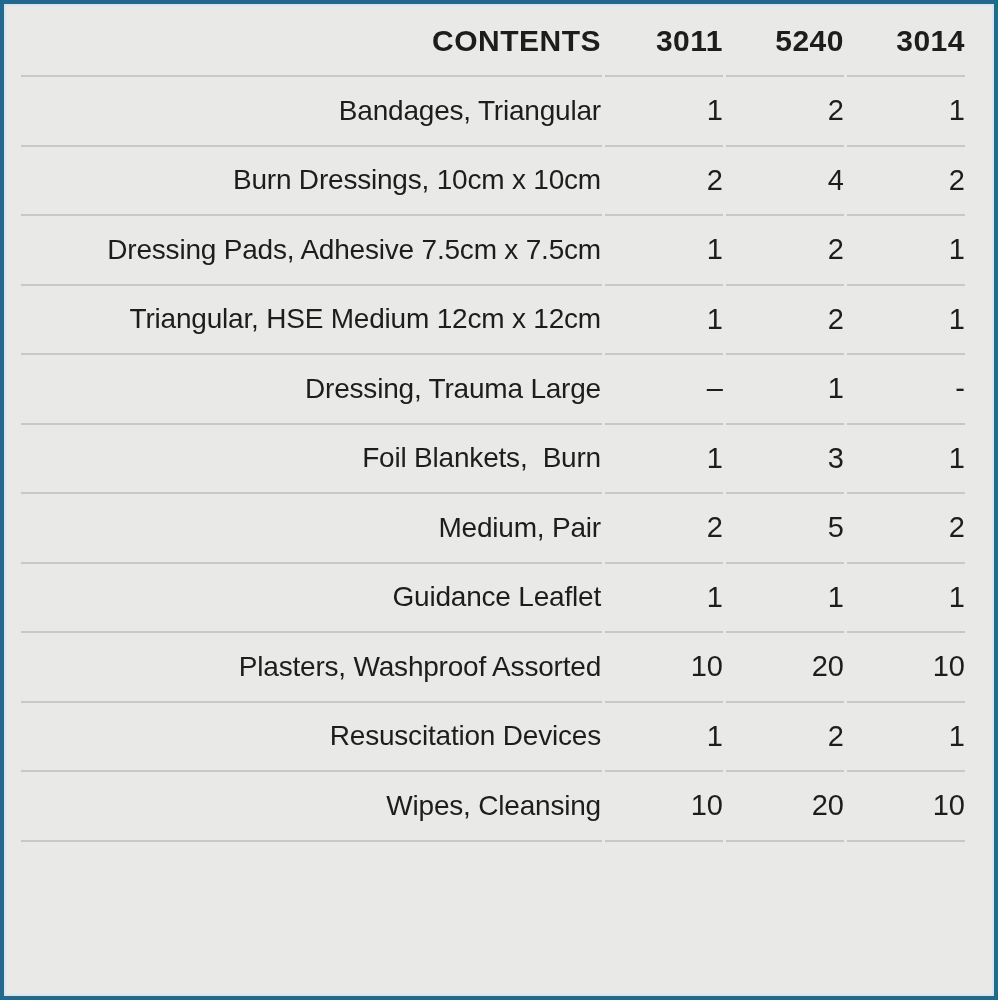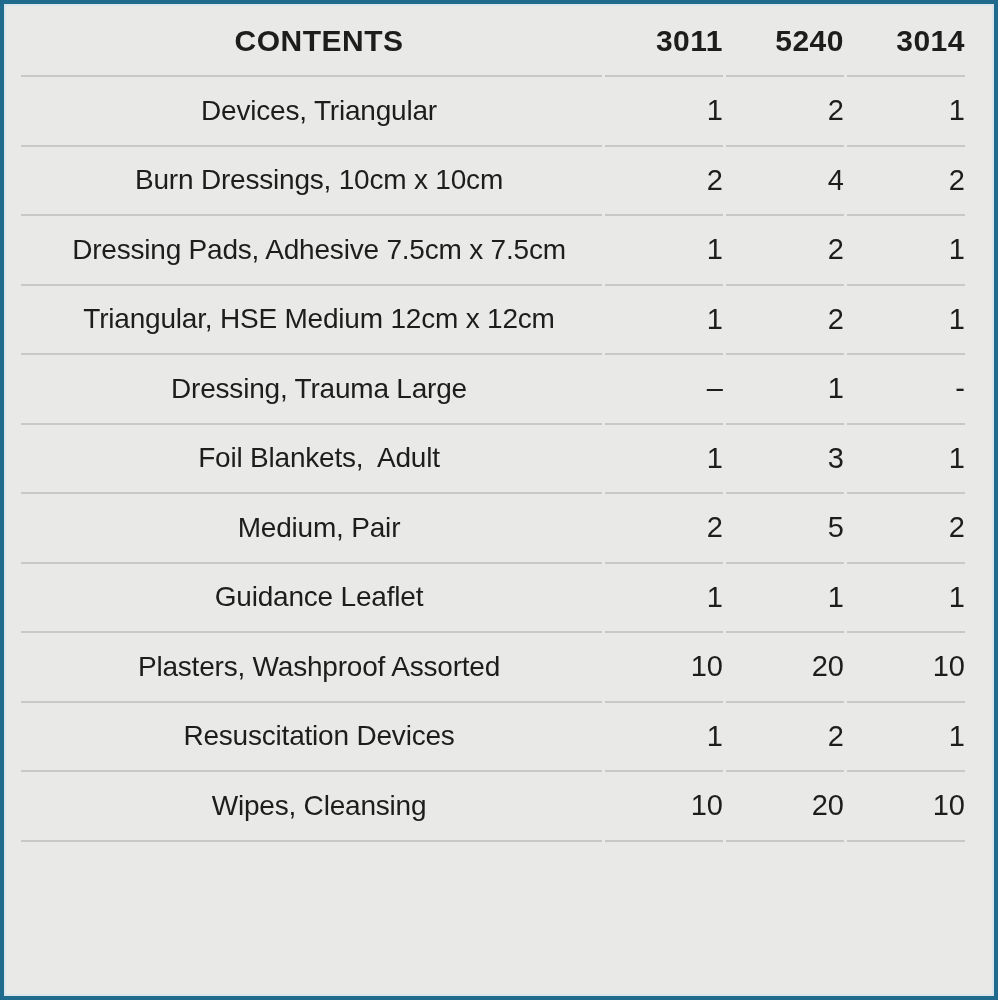--- a/index.html
+++ b/index.html
@@ -41,21 +41,21 @@
     border-bottom: 2px solid var(--divider);
     overflow: hidden;
   }
   thead th {
     height: 71px;
     font-size: 30px;
     font-weight: bold;
     letter-spacing: 0.5px;
   }
   th.label, td.label {
-    text-align: center;
+    text-align: right;
     padding-left: 16px;
     white-space: pre;
   }
   th.num, td.num {
     text-align: right;
     padding: 0;
   }
   tbody td {
     height: 69.5px;
     font-size: 28px;
@@ -78,21 +78,21 @@
     <thead>
       <tr>
         <th class="label">CONTENTS</th>
         <th class="num">3011</th>
         <th class="num">5240</th>
         <th class="num">3014</th>
       </tr>
     </thead>
     <tbody id="rows-body">
   <tr>
-    <td class="label">Devices, Triangular</td>
+    <td class="label">Bandages, Triangular</td>
     <td class="num">1</td>
     <td class="num">2</td>
     <td class="num">1</td>
   </tr>
 
   <tr>
     <td class="label">Burn Dressings, 10cm x 10cm</td>
     <td class="num">2</td>
     <td class="num">4</td>
     <td class="num">2</td>
@@ -114,21 +114,21 @@
 
   <tr>
     <td class="label">Dressing, Trauma Large</td>
     <td class="num">–</td>
     <td class="num">1</td>
     <td class="num">-</td>
   </tr>
 
 
   <tr>
-    <td class="label">Foil Blankets,  Adult</td>
+    <td class="label">Foil Blankets,  Burn</td>
     <td class="num">1</td>
     <td class="num">3</td>
     <td class="num">1</td>
   </tr>
 
   <tr>
     <td class="label">Medium, Pair</td>
     <td class="num">2</td>
     <td class="num">5</td>
     <td class="num">2</td>

